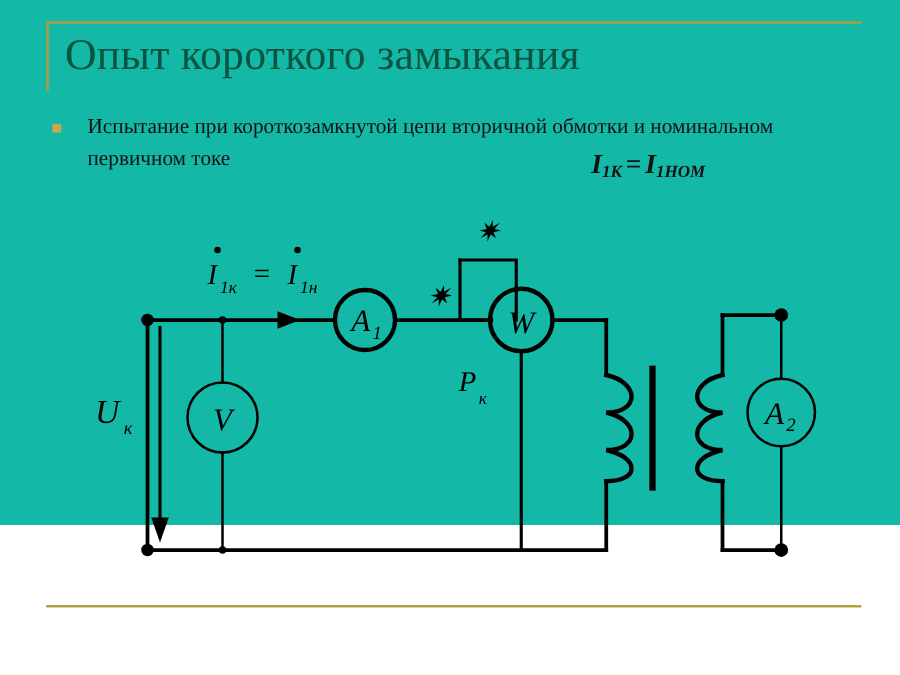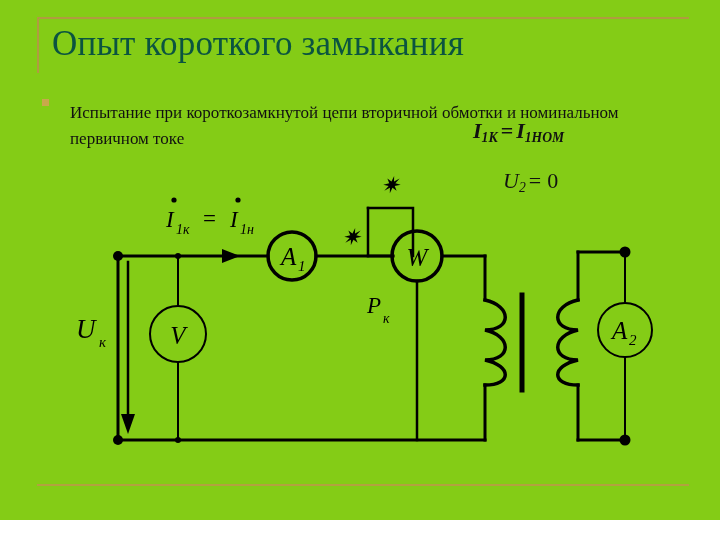--- a/index.html
+++ b/index.html
@@ -12,22 +12,22 @@
     height: 540px;
     position: relative;
     overflow: hidden;
     font-family: "Liberation Serif", "DejaVu Serif", serif;
   }
 
   
   #slide {
     position: absolute;
     left: 0; top: 0;
-    width: 720px; height: 520px;
-    background: #84cc16;
+    width: 720px; height: 420px;
+    background: #14b8a6;
   }
 
   #top-rule {
     position: absolute;
     left: 37px; top: 17px;
     width: 652px; height: 0;
     border-top: 2px solid #b09b40;
   }
   #left-rule {
     position: absolute;
@@ -60,21 +60,21 @@
     width: 620px;
   }
   #bullet-marker {
     position: absolute;
     left: 0px; top: 11px;
     width: 7px; height: 7px;
     background: #c8a84b;
   }
   #bullet-text {
     position: absolute;
-    left: 28px; top: 12px;
+    left: 28px; top: 0px;
     width: 560px;
     font-size: 17px;
     line-height: 26px;
     color: #111111;
   }
 
   
   .formula {
     position: absolute;
     color: #111111;
@@ -125,21 +125,20 @@
 
   <div id="page-title">Опыт короткого замыкания</div>
 
   <div id="bullet-block">
     <div id="bullet-marker"></div>
     <div id="bullet-text">Испытание при короткозамкнутой цепи вторичной обмотки и номинальном первичном токе</div>
   </div>
 
   <div class="formula" id="formula-current"><span>I</span><sub>1К</sub><span class="op">=</span><span>I</span><sub>1НОМ</sub></div>
 
-  <div class="formula" id="formula-u2"><span>U</span><sub>2</sub><span class="op">=</span><span class="op">0</span></div>
 
   <svg id="circuit" viewBox="0 0 720 540">
     <g stroke="#000000" fill="none" stroke-linecap="square">
 
       <path d="M118,256 L268,256" stroke-width="3"></path>
 
       <path d="M316,256 L393,256" stroke-width="3"></path>
 
       <path d="M442,256 L485,256" stroke-width="3"></path>
 

